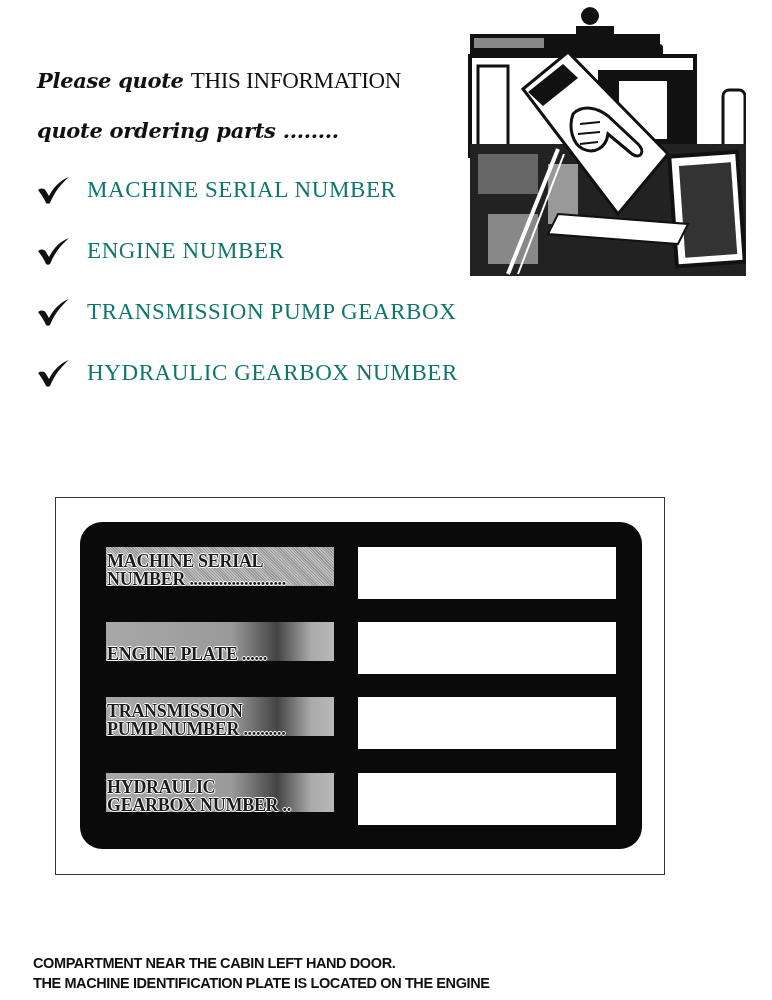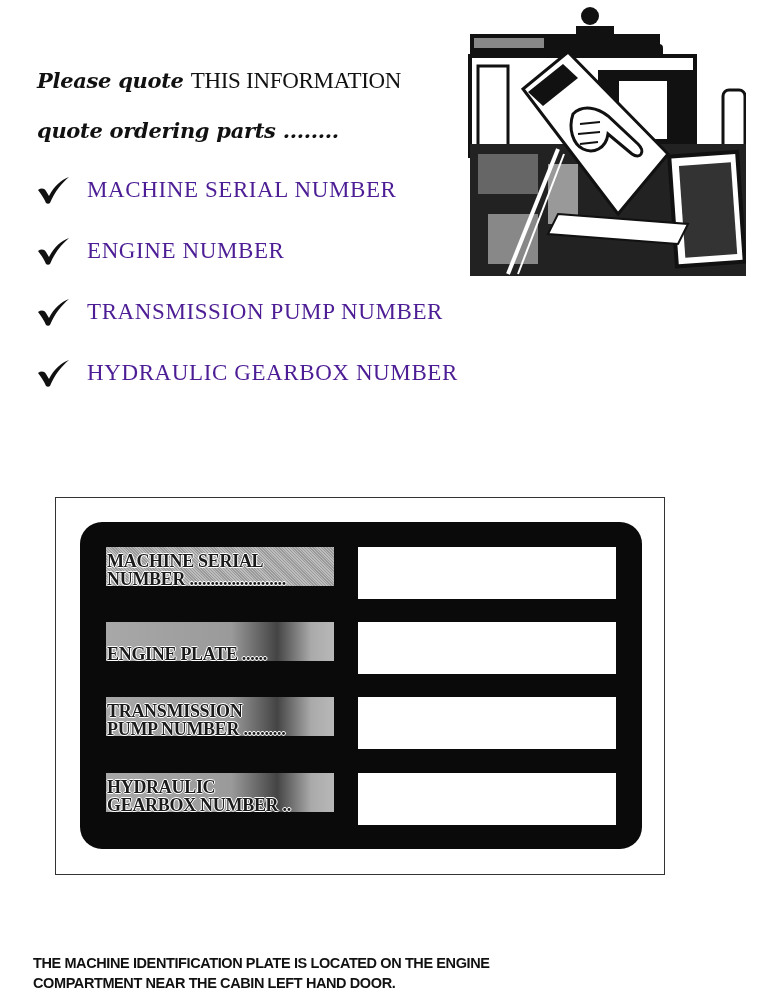--- a/index.html
+++ b/index.html
@@ -3,21 +3,21 @@
 <meta charset="utf-8">
 <style>
   html, body { margin:0; padding:0; background:#fff; }
   body { width:772px; height:1000px; position:relative; overflow:hidden; color:#111; }
   .intro { position:absolute; left:37px; font-family:"DejaVu Serif", serif; font-style:italic; font-weight:bold; font-size:21px; letter-spacing:-0.3px; }
   .intro.l1 { top:68px; }
   .intro.l2 { top:118px; }
   .intro .caps { font-style:normal; font-weight:normal; font-family:"Liberation Serif", serif; font-size:23px; }
   .check-item { position:absolute; left:36px; display:flex; align-items:center; }
   .check-icon { width:34px; height:28px; display:inline-block; }
-  .check-label { margin-left:17px; font-family:"Liberation Serif", serif; font-size:23px; letter-spacing:0.6px; color:#4c1d95; }
+  .check-label { margin-left:17px; font-family:"Liberation Serif", serif; font-size:23px; letter-spacing:0.6px; color:#0f766e; }
   .illustration { position:absolute; left:468px; top:4px; width:278px; height:272px; }
   .frame { position:absolute; left:55px; top:497px; width:610px; height:378px; border:1.5px solid #333; box-sizing:border-box; background:#fff; }
   .plate { position:absolute; left:80px; top:522px; width:562px; height:327px; background:#0a0a0a; border-radius:22px; }
   .label-box { position:absolute; left:106px; width:228px; height:39px;
     background: repeating-linear-gradient(45deg,#bdbdbd 0 1px,#9a9a9a 1px 2px);
     font-family:"Liberation Serif", serif; font-weight:bold; font-size:18px; line-height:18px; color:#1a1a1a;
     text-shadow: 1px 0 0 #fff, -1px 0 0 #fff, 0 1px 0 #fff, 0 -1px 0 #fff;
     letter-spacing:-0.3px; padding:5px 0 0 1px; box-sizing:border-box; white-space:pre; overflow:hidden; }
   .label-box.dark { background: linear-gradient(90deg, #a8a8a8 0%, #9a9a9a 55%, #444 75%, #aaa 90%, #b8b8b8 100%); }
   .value-box { position:absolute; left:358px; width:258px; height:52px; background:#fff; }
@@ -38,21 +38,21 @@
 <div class="check-item" style="top:237px">
   <span class="check-icon"><svg width="34" height="28" viewBox="0 0 34 28">
         <path d="M2 14 C5 12 8 12 10 15 L13 20 C18 10 25 4 33 1 C26 7 19 15 14 27 C13 28 11 28 10 27 C8 22 5 18 2 14 Z" fill="#111"></path>
       </svg></span>
   <span class="check-label">ENGINE NUMBER</span>
 </div>
 <div class="check-item" style="top:298px">
   <span class="check-icon"><svg width="34" height="28" viewBox="0 0 34 28">
         <path d="M2 14 C5 12 8 12 10 15 L13 20 C18 10 25 4 33 1 C26 7 19 15 14 27 C13 28 11 28 10 27 C8 22 5 18 2 14 Z" fill="#111"></path>
       </svg></span>
-  <span class="check-label">TRANSMISSION PUMP NUMBER</span>
+  <span class="check-label">TRANSMISSION PUMP GEARBOX</span>
 </div>
 <div class="check-item" style="top:359px">
   <span class="check-icon"><svg width="34" height="28" viewBox="0 0 34 28">
         <path d="M2 14 C5 12 8 12 10 15 L13 20 C18 10 25 4 33 1 C26 7 19 15 14 27 C13 28 11 28 10 27 C8 22 5 18 2 14 Z" fill="#111"></path>
       </svg></span>
   <span class="check-label">HYDRAULIC GEARBOX NUMBER</span>
 </div>
 
 <div class="illustration">
   <svg width="278" height="272" viewBox="0 0 278 272">
@@ -103,15 +103,15 @@
 
 <div class="label-box dark" style="top:697px">TRANSMISSION
 PUMP NUMBER ..........</div>
 <div class="value-box" style="top:697px"></div>
 
 <div class="label-box dark" style="top:773px">HYDRAULIC
 GEARBOX NUMBER ..</div>
 <div class="value-box" style="top:773px"></div>
 
 <div class="footer">
+  <div>COMPARTMENT NEAR THE CABIN LEFT HAND DOOR.</div>
   <div>THE MACHINE IDENTIFICATION PLATE IS LOCATED ON THE ENGINE</div>
-  <div>COMPARTMENT NEAR THE CABIN LEFT HAND DOOR.</div>
 </div>
 
 </body></html>

